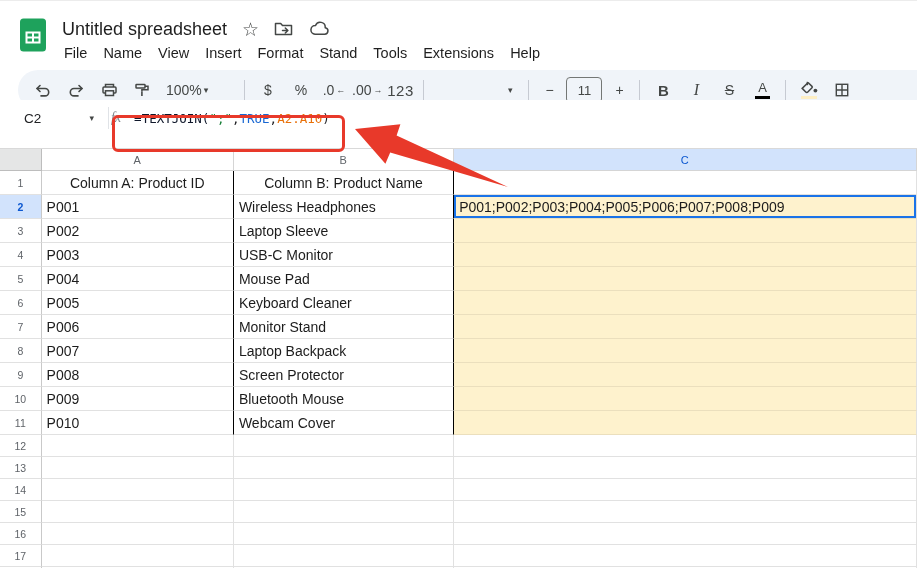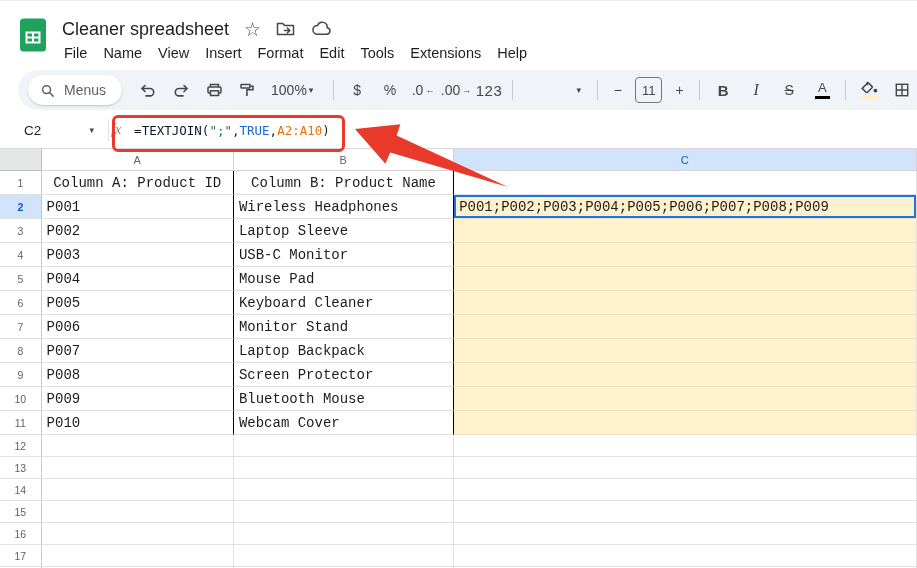--- a/index.html
+++ b/index.html
@@ -33,42 +33,42 @@
     align-items:center;justify-content:center;font-size:13px;color:#444746;margin:0 2px;}
   .b-bold{font-weight:bold;font-size:15px;}
   .b-italic{font-style:italic;font-family:"Liberation Serif",serif;font-size:16px;}
   .b-strike{text-decoration:line-through;font-size:14px;}
   .stack{display:flex;flex-direction:column;align-items:center;line-height:1;gap:2px;}
   .color-bar{width:15px;height:3px;background:#000;}
   .fill-bar{width:16px;height:3px;background:#fdeec4;}
   .dec-arrow{font-size:9px;color:#444746;}
   .num-fmt{font-size:15px;letter-spacing:.5px;}
   
-  .formulabar{position:absolute;top:112px;left:0;width:917px;height:36px;background:#fff;display:flex;align-items:center;}
+  .formulabar{position:absolute;top:100px;left:0;width:917px;height:36px;background:#fff;display:flex;align-items:center;}
   .name-box{width:108px;height:100%;display:flex;align-items:center;box-sizing:border-box;padding-left:24px;}
   .name-box .nb-text{font-size:13.5px;color:#202124;}
   .name-box .caret{margin-left:auto;margin-right:14px;}
   .fb-divider{width:1px;height:22px;background:#e0e3e7;}
   .fx{font-family:"Liberation Serif",serif;font-style:italic;font-size:14px;color:#80868b;margin-left:2px;}
   .formula-text{margin-left:13px;font-family:"DejaVu Sans Mono",monospace;font-size:12.5px;white-space:pre;}
   
   .grid{position:absolute;top:148px;left:0;width:917px;height:420px;overflow:hidden;background:#fff;border-top:1px solid #d9d9d9;}
   .col-headers{display:flex;height:22px;}
   .corner{width:46px;box-sizing:border-box;background:#e5e6e6;border-right:1px solid #bdbdbd;border-bottom:1px solid #bdbdbd;}
   .colh{box-sizing:border-box;display:flex;align-items:center;justify-content:center;background:#fff;
     border-right:1px solid #d5d5d5;border-bottom:1px solid #d5d5d5;font-size:11px;color:#5f6368;}
   .colh.selcol{background:#d2e3fc;color:#0b57d0;}
   .w-a{width:212px;} .w-b{width:243px;} .w-c{width:512px;}
   .row{display:flex;height:24px;}
   .row.short{height:22px;}
   .rowh{width:46px;box-sizing:border-box;display:flex;align-items:center;justify-content:center;
     background:#fff;border-right:1px solid #c9c9c9;border-bottom:1px solid #e1e1e1;font-size:10.5px;color:#5f6368;}
   .rowh.sel{background:#d2e3fc;color:#0b57d0;font-weight:bold;}
   .cell{box-sizing:border-box;display:flex;align-items:center;padding:0 5px;white-space:nowrap;overflow:hidden;
-    border-right:1px solid #e1e1e1;border-bottom:1px solid #e1e1e1;font-size:14px;color:#1c1c1c;font-family:Liberation Mono, monospace;}
+    border-right:1px solid #e1e1e1;border-bottom:1px solid #e1e1e1;font-size:14px;color:#1c1c1c;}
   .cell.center{justify-content:center;}
   .cell.blk{border-right:1px solid #000;}
   .cell.fill{background:#fef2cd;border-bottom-color:#ebdfbd;}
   .cell.selcell{box-shadow:inset 0 0 0 2px #1a73e8;}
   
   .annot-rect{position:absolute;left:112px;top:115px;width:233px;height:37px;box-sizing:border-box;
     border:3px solid #e8392a;border-radius:6px;z-index:50;pointer-events:none;}
   .annot-arrow{position:absolute;left:0;top:0;z-index:51;pointer-events:none;}
 </style>
 </head>
@@ -79,57 +79,48 @@
     <svg width="28" height="34" viewBox="0 0 28 34">
       <rect x="1" y="0.5" width="26" height="33" rx="3.5" fill="#1ea25c"></rect>
       <g stroke="#ffffff" stroke-width="2" fill="none">
         <rect x="7.5" y="14.5" width="13" height="10"></rect>
         <line x1="7.5" y1="19.5" x2="20.5" y2="19.5"></line>
         <line x1="14" y1="14.5" x2="14" y2="24.5"></line>
       </g>
     </svg>
   </div>
   <div class="title-row">
-    <span class="doc-title">Cleaner spreadsheet</span>
+    <span class="doc-title">Untitled spreadsheet</span>
     <span class="title-icon star-glyph">☆</span>
     <span class="title-icon">
       <svg width="20" height="16" viewBox="0 0 20 16" fill="none" stroke="#444746" stroke-width="1.5" stroke-linejoin="round">
         <path d="M1.5 2.5 h5.2 l1.8 2 h9 v9 h-16 z"></path>
         <path d="M8.5 9.5 h5.2 M11.3 7 l2.6 2.5 -2.6 2.5" stroke-linecap="round"></path>
       </svg>
     </span>
     <span class="title-icon">
       <svg width="22" height="16" viewBox="0 0 22 16" fill="none" stroke="#444746" stroke-width="1.5" stroke-linejoin="round" stroke-linecap="round">
         <path d="M6 13.2 h9.7 a3.3 3.3 0 0 0 .5-6.55 A5 5 0 0 0 6.5 4.6 4.3 4.3 0 0 0 6 13.2 z"></path>
       </svg>
     </span>
   </div>
   <div class="menu-row">
       <div class="menu-item">File</div>
       <div class="menu-item">Name</div>
       <div class="menu-item">View</div>
       <div class="menu-item">Insert</div>
       <div class="menu-item">Format</div>
-      <div class="menu-item">Edit</div>
+      <div class="menu-item">Stand</div>
       <div class="menu-item">Tools</div>
       <div class="menu-item">Extensions</div>
       <div class="menu-item">Help</div>
     </div>
 </div>
 
 <div class="toolbar">
-  <div class="menus-pill">
-    <span style="display:flex;">
-      <svg width="15" height="15" viewBox="0 0 16 16" fill="none" stroke="#5f6368" stroke-width="1.6" stroke-linecap="round">
-        <circle cx="7" cy="7" r="4.2"></circle>
-          <path d="M10.2 10.2 L14 14"></path>
-      </svg>
-    </span>
-    <span>Menus</span>
-  </div>
 
   <div class="tb-btn">
     <svg width="18" height="16" viewBox="0 0 18 16" fill="none" stroke="#444746" stroke-width="1.6" stroke-linecap="round" stroke-linejoin="round">
       <path d="M6 3.5 L3 6.5 L6 9.5"></path>
         <path d="M3 6.5 h8 a3.7 3.7 0 0 1 0 7.4 h-4"></path>
     </svg>
   </div>
   <div class="tb-btn">
     <svg width="18" height="16" viewBox="0 0 18 16" fill="none" stroke="#444746" stroke-width="1.6" stroke-linecap="round" stroke-linejoin="round">
       <path d="M12 3.5 L15 6.5 L12 9.5"></path>

